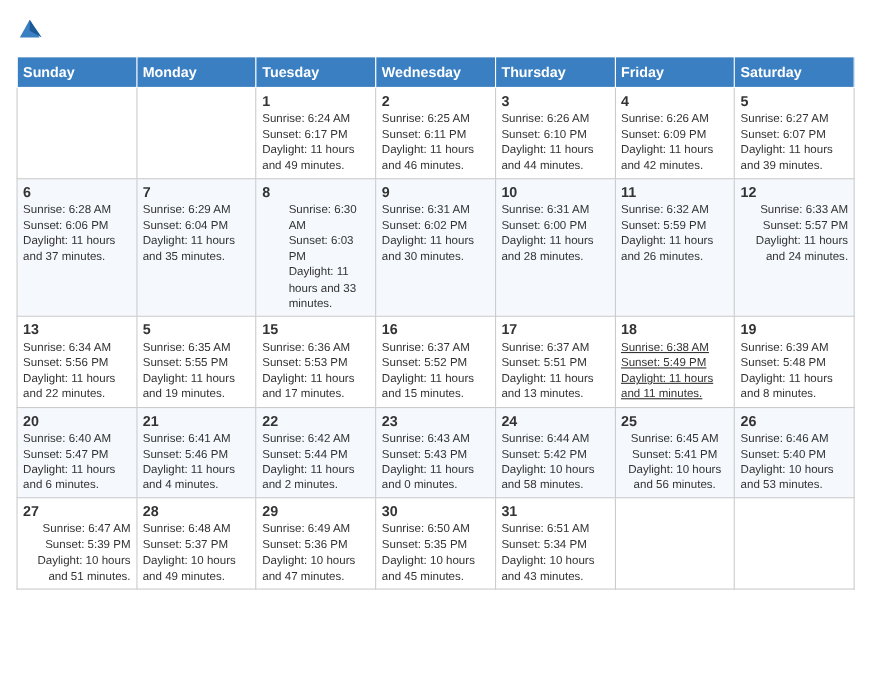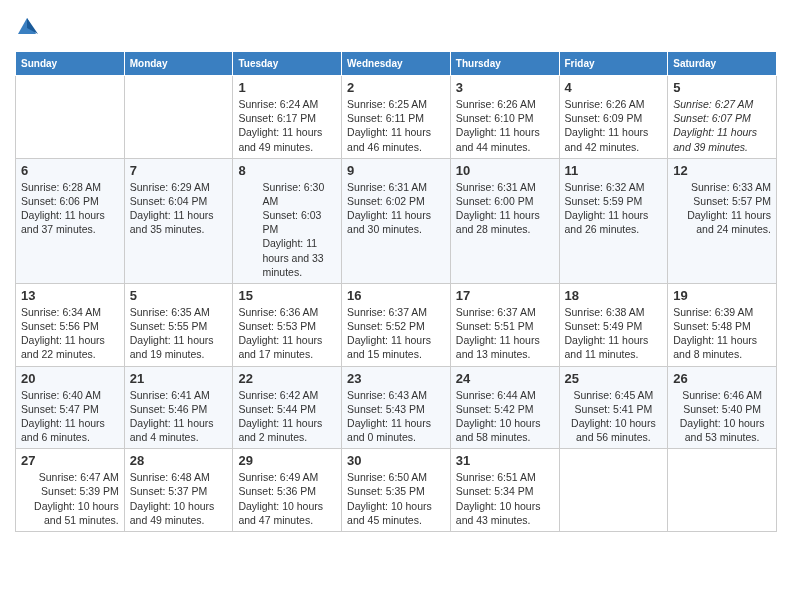--- a/index.html
+++ b/index.html
@@ -53,21 +53,21 @@
     .calendar-table {
       width: 100%;
       border-collapse: collapse;
       font-size: 11px;
     }
     .calendar-table th {
       background-color: #3a7fc1;
       color: #fff;
       text-align: left;
       padding: 6px 5px;
-      font-size: 10px;
+      font-size: 13px;
       font-weight: bold;
       border: 1px solid #fff;
     }
     .calendar-table td {
       border: 1px solid #ccc;
       vertical-align: top;
       padding: 4px 5px;
       width: calc(100% / 7);
       min-height: 70px;
       height: 70px;
@@ -151,21 +151,21 @@
 Daylight: 11 hours and 44 minutes.</div>
         </td>
         <td>
           <span class="day-number">4</span>
           <div class="day-info" style="white-space: pre-line;">Sunrise: 6:26 AM
 Sunset: 6:09 PM
 Daylight: 11 hours and 42 minutes.</div>
         </td>
         <td>
           <span class="day-number">5</span>
-          <div class="day-info" style="white-space: pre-line; font-style: italic;">Sunrise: 6:27 AM
+          <div class="day-info" style="white-space: pre-line;">Sunrise: 6:27 AM
 Sunset: 6:07 PM
 Daylight: 11 hours and 39 minutes.</div>
         </td>
       </tr>
       <tr>
         <td>
           <span class="day-number">6</span>
           <div class="day-info" style="white-space: pre-line;">Sunrise: 6:28 AM
 Sunset: 6:06 PM
 Daylight: 11 hours and 37 minutes.</div>
@@ -233,21 +233,21 @@
 Daylight: 11 hours and 15 minutes.</div>
         </td>
         <td>
           <span class="day-number">17</span>
           <div class="day-info" style="white-space: pre-line;">Sunrise: 6:37 AM
 Sunset: 5:51 PM
 Daylight: 11 hours and 13 minutes.</div>
         </td>
         <td>
           <span class="day-number">18</span>
-          <div class="day-info" style="white-space: pre-line;">Sunrise: 6:38 AM
+          <div class="day-info" style="white-space: pre-line; text-decoration: underline;">Sunrise: 6:38 AM
 Sunset: 5:49 PM
 Daylight: 11 hours and 11 minutes.</div>
         </td>
         <td>
           <span class="day-number">19</span>
           <div class="day-info" style="white-space: pre-line;">Sunrise: 6:39 AM
 Sunset: 5:48 PM
 Daylight: 11 hours and 8 minutes.</div>
         </td>
       </tr>
@@ -283,21 +283,21 @@
 Daylight: 10 hours and 58 minutes.</div>
         </td>
         <td>
           <span class="day-number">25</span>
           <div class="day-info" style="white-space: pre-line; text-align: center;">Sunrise: 6:45 AM
 Sunset: 5:41 PM
 Daylight: 10 hours and 56 minutes.</div>
         </td>
         <td>
           <span class="day-number">26</span>
-          <div class="day-info" style="white-space: pre-line; text-align: center;">Sunrise: 6:46 AM
+          <div class="day-info" style="white-space: pre-line;">Sunrise: 6:46 AM
 Sunset: 5:40 PM
 Daylight: 10 hours and 53 minutes.</div>
         </td>
       </tr>
       <tr>
         <td>
           <span class="day-number">27</span>
           <div class="day-info" style="white-space: pre-line; text-align: right;">Sunrise: 6:47 AM
 Sunset: 5:39 PM
 Daylight: 10 hours and 51 minutes.</div>

